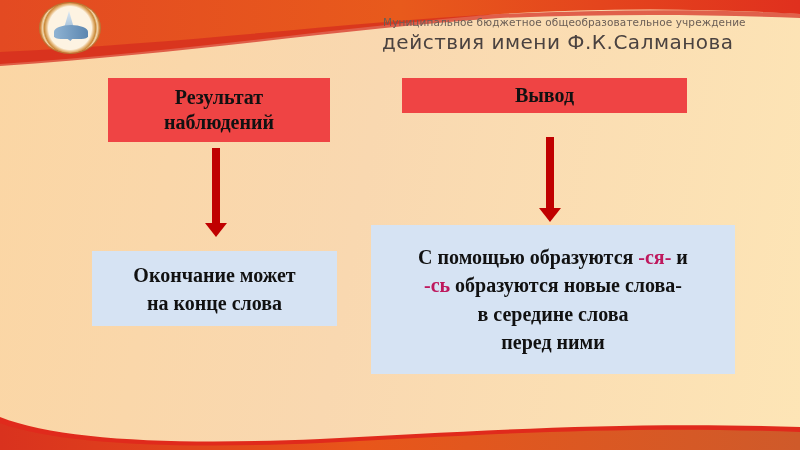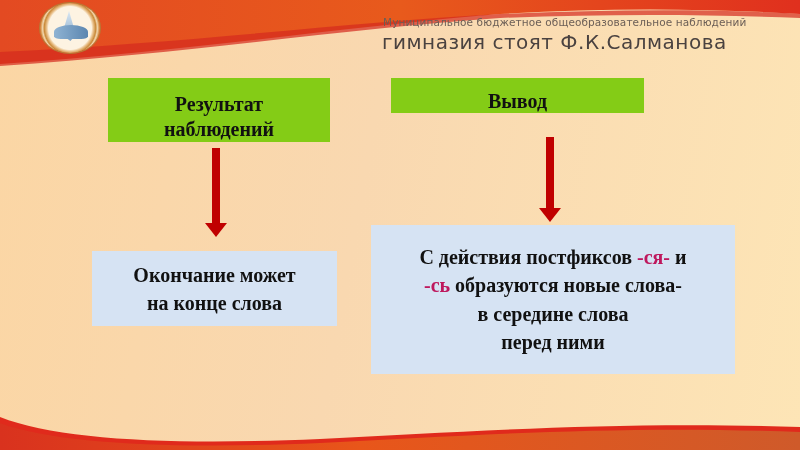--- a/index.html
+++ b/index.html
@@ -16,24 +16,24 @@
     .logo-inner { position: absolute; left: 22px; top: 8px; width: 14px; height: 30px;
       background: linear-gradient(180deg, #dbe8f3, #7fa4c6); clip-path: polygon(50% 0, 100% 80%, 60% 100%, 0 80%); }
     .logo-fan { position: absolute; left: 14px; top: 22px; width: 34px; height: 14px;
       background: linear-gradient(90deg, #8fb3d3, #5b86b0); border-radius: 50% 50% 20% 20%; }
     .hdr-small { position: absolute; left: 383px; top: 16px; font-family: "DejaVu Sans", sans-serif;
       font-size: 10.5px; color: #6b5e56; letter-spacing: 0.1px; white-space: nowrap; }
     .hdr-big { position: absolute; left: 382px; top: 30px; font-family: "DejaVu Sans", sans-serif;
       font-size: 20px; color: #4a4240; letter-spacing: 0.5px; white-space: nowrap; }
     .box { position: absolute; box-sizing: border-box; display: flex; align-items: center;
       justify-content: center; text-align: center; font-weight: bold; color: #111; }
-    .white { background: #84cc16; align-items: flex-end; }
+    .white { background: #ef4444; }
     .blue { background: #d6e3f3; }
     .b1 { left: 108px; top: 78px; width: 222px; height: 64px; font-size: 20px; line-height: 25px; }
-    .b2 { left: 391px; top: 78px; width: 253px; height: 35px; font-size: 20px; }
+    .b2 { left: 402px; top: 78px; width: 285px; height: 35px; font-size: 20px; }
     .b3 { left: 92px; top: 251px; width: 245px; height: 75px; font-size: 20px; line-height: 28px; }
     .b4 { left: 371px; top: 225px; width: 364px; height: 149px; font-size: 20px; line-height: 28.5px; }
     .red { color: #be185d; }
     .arrow { position: absolute; }
     .arrow .shaft { position: absolute; left: -4px; top: 0; width: 8px; background: #c00000; }
     .arrow .head { position: absolute; left: -11px; width: 0; height: 0;
       border-left: 11px solid transparent; border-right: 11px solid transparent; border-top: 14px solid #c00000; }
     .a1 { left: 216px; top: 148px; }
     .a1 .shaft { height: 76px; }
     .a1 .head { top: 75px; }
@@ -56,22 +56,22 @@
   </defs>
   <path d="M0,0 L800,0 L800,14 C700,8 600,8 500,14 C350,26 200,50 0,64 Z" fill="url(#tg)"></path>
   <path d="M0,52 C200,42 350,22 500,14 C600,10 700,8 800,14 L800,18 C700,14 600,14 500,18 C350,28 200,52 0,66 Z" fill="#d42a1e" opacity="0.7"></path>
 </svg>
 
 <div class="logo">
   <div class="logo-inner"></div>
   <div class="logo-fan"></div>
 </div>
 
-<div class="hdr-small">Муниципальное бюджетное общеобразовательное наблюдений</div>
-<div class="hdr-big">гимназия стоят Ф.К.Салманова</div>
+<div class="hdr-small">Муниципальное бюджетное общеобразовательное учреждение</div>
+<div class="hdr-big">действия имени Ф.К.Салманова</div>
 
 <div class="box white b1">
   <div>
     <div>Результат</div>
     <div>наблюдений</div>
   </div>
 </div>
 
 <div class="box white b2">
   <span>Вывод</span>
@@ -88,21 +88,21 @@
 
 <div class="box blue b3">
   <div>
     <div>Окончание может</div>
     <div>на конце слова</div>
   </div>
 </div>
 
 <div class="box blue b4">
   <div>
-    <div><span>С действия постфиксов </span><span class="red">-ся-</span><span> и</span></div>
+    <div><span>С помощью образуются </span><span class="red">-ся-</span><span> и</span></div>
     <div><span class="red">-сь</span><span> образуются новые слова-</span></div>
     <div>в середине слова</div>
     <div>перед ними</div>
   </div>
 </div>
 
 <svg class="bottom-wave" viewBox="0 0 800 55" preserveAspectRatio="none">
   <defs>
     <linearGradient id="bg2" x1="0" y1="0" x2="1" y2="0">
       <stop offset="0" stop-color="#d9321e"></stop>

